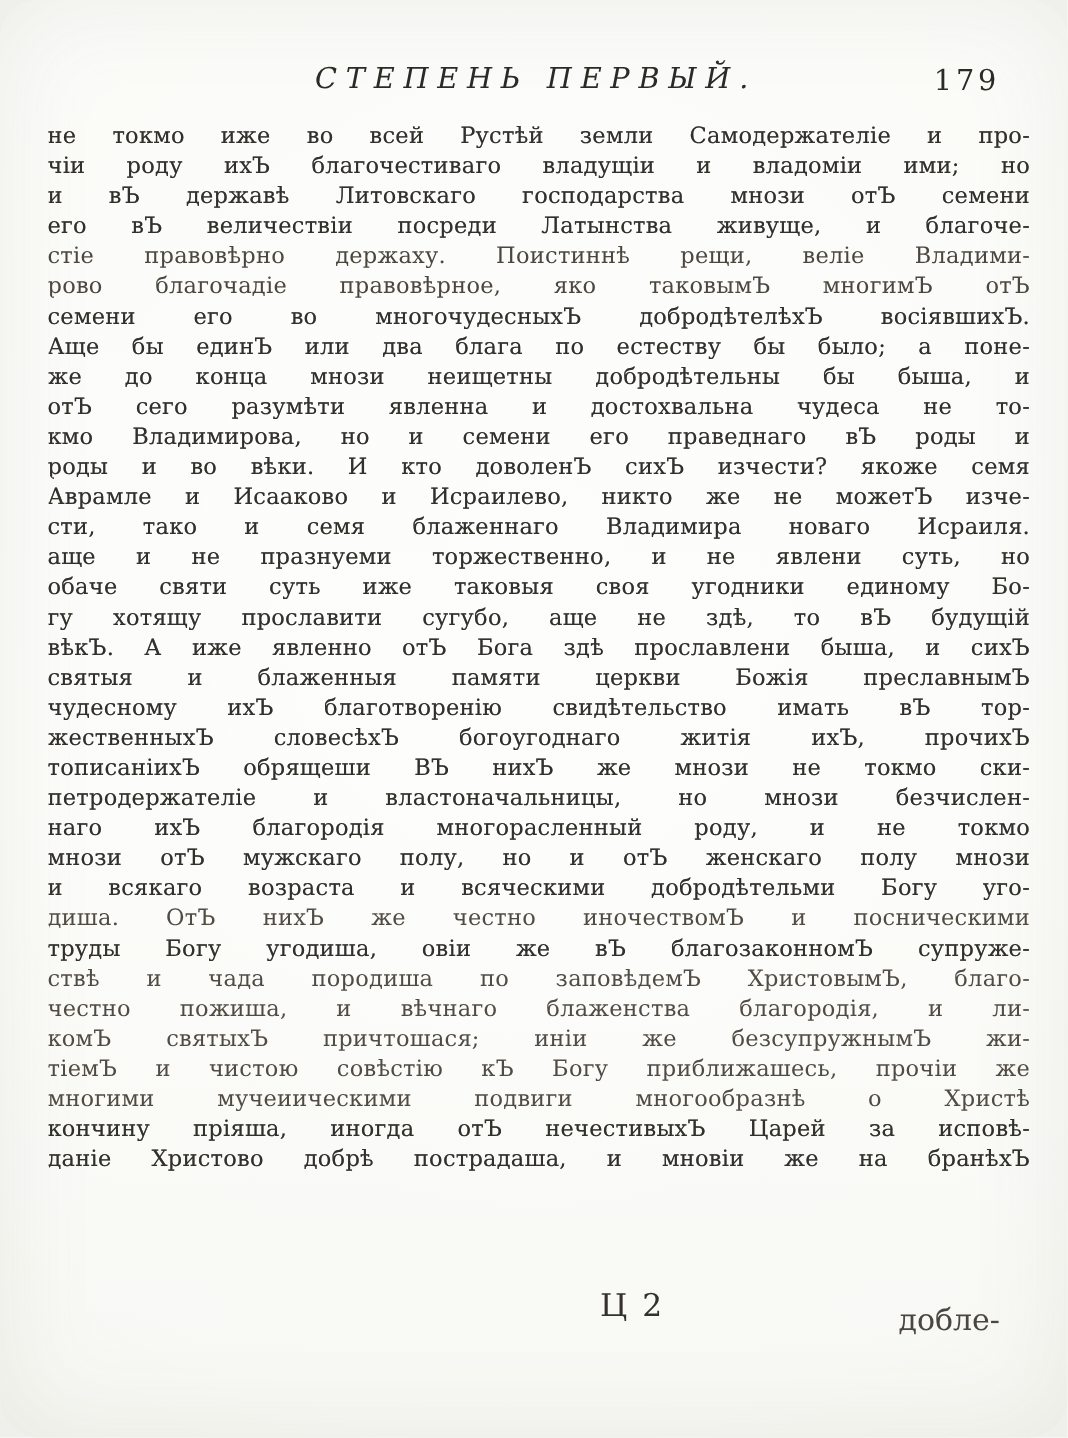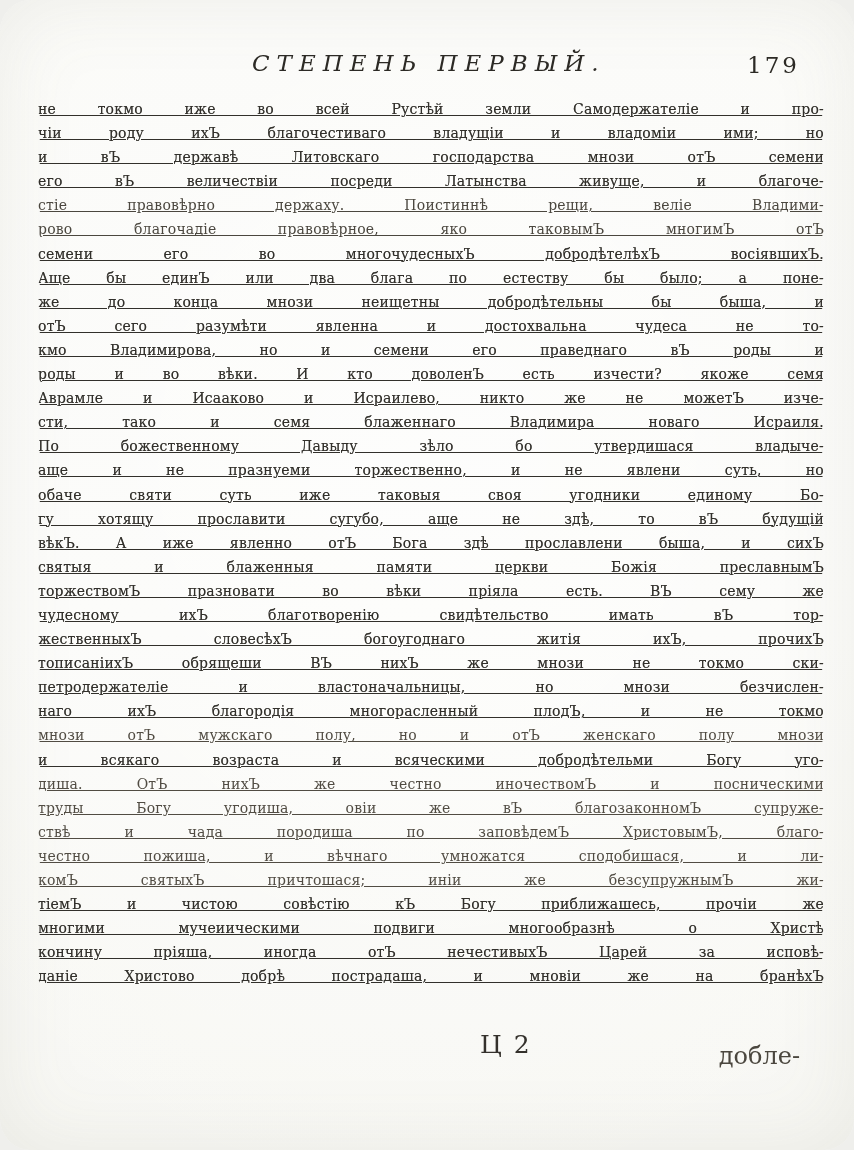--- a/index.html
+++ b/index.html
@@ -47,30 +47,29 @@
     letter-spacing: 3px;
     color: #2c2a25;
   }
   .body-block {
     position: absolute;
     top: 97px;
     left: 38px;
     width: 786px;
   }
   .line {
-    font-size: 14px;
+    font-size: 18px;
     line-height: 24.1px;
     height: 24.1px;
     text-align: justify;
     text-align-last: justify;
     white-space: nowrap;
     letter-spacing: 0.2px;
     text-shadow: 0 0 0.5px rgba(50,48,43,0.55);
     overflow: hidden;
-    text-decoration: underline;
   }
   
   .line:nth-child(5),  .line:nth-child(6)  { color: #4b473f; text-shadow: none; }
   .line:nth-child(27), .line:nth-child(29),
   .line:nth-child(30), .line:nth-child(31),
   .line:nth-child(32), .line:nth-child(33) { color: #514c43; text-shadow: none; }
   .line:nth-child(38), .line:nth-child(39) { color: #4b473f; text-shadow: none; }
   .footer {
     position: absolute;
     top: 1030px; left: 38px; right: 36px;
@@ -108,41 +107,39 @@
       <div class="line">чіи роду ихЪ благочестиваго владущіи и владоміи ими; но</div>
       <div class="line">и вЪ державѣ Литовскаго господарства мнози отЪ семени</div>
       <div class="line">его вЪ величествіи посреди Латынства живуще, и благоче-</div>
       <div class="line">стіе правовѣрно держаху. Поистиннѣ рещи, веліе Владими-</div>
       <div class="line">рово благочадіе правовѣрное, яко таковымЪ многимЪ отЪ</div>
       <div class="line">семени его во многочудесныхЪ добродѣтелѣхЪ восіявшихЪ.</div>
       <div class="line">Аще бы единЪ или два блага по естеству бы было; а поне-</div>
       <div class="line">же до конца мнози неищетны добродѣтельны бы быша, и</div>
       <div class="line">отЪ сего разумѣти явленна и достохвальна чудеса не то-</div>
       <div class="line">кмо Владимирова, но и семени его праведнаго вЪ роды и</div>
-      <div class="line">роды и во вѣки. И кто доволенЪ есть изчести? якоже семя</div>
+      <div class="line">роды и во вѣки. И кто доволенЪ сихЪ изчести? якоже семя</div>
       <div class="line">Аврамле и Исааково и Исраилево, никто же не можетЪ изче-</div>
       <div class="line">сти, тако и семя блаженнаго Владимира новаго Исраиля.</div>
-      <div class="line">По божественному Давыду зѣло бо утвердишася владыче-</div>
       <div class="line">аще и не празнуеми торжественно, и не явлени суть, но</div>
       <div class="line">обаче святи суть иже таковыя своя угодники единому Бо-</div>
       <div class="line">гу хотящу прославити сугубо, аще не здѣ, то вЪ будущій</div>
       <div class="line">вѣкЪ. А иже явленно отЪ Бога здѣ прославлени быша, и сихЪ</div>
       <div class="line">святыя и блаженныя памяти церкви Божія преславнымЪ</div>
-      <div class="line">торжествомЪ празновати во вѣки пріяла есть. ВЪ сему же</div>
       <div class="line">чудесному ихЪ благотворенію свидѣтельство имать вЪ тор-</div>
       <div class="line">жественныхЪ словесѣхЪ богоугоднаго житія ихЪ, прочихЪ</div>
       <div class="line">тописаніихЪ обрящеши ВЪ нихЪ же мнози не токмо ски-</div>
       <div class="line">петродержателіе и властоначальницы, но мнози безчислен-</div>
-      <div class="line">наго ихЪ благородія многорасленный плодЪ, и не токмо</div>
+      <div class="line">наго ихЪ благородія многорасленный роду, и не токмо</div>
       <div class="line">мнози отЪ мужскаго полу, но и отЪ женскаго полу мнози</div>
       <div class="line">и всякаго возраста и всяческими добродѣтельми Богу уго-</div>
       <div class="line">диша. ОтЪ нихЪ же честно иночествомЪ и посническими</div>
       <div class="line">труды Богу угодиша, овіи же вЪ благозаконномЪ супруже-</div>
       <div class="line">ствѣ и чада породиша по заповѣдемЪ ХристовымЪ, благо-</div>
-      <div class="line">честно пожиша, и вѣчнаго умножатся сподобишася, и ли-</div>
+      <div class="line">честно пожиша, и вѣчнаго блаженства благородія, и ли-</div>
       <div class="line">комЪ святыхЪ причтошася; иніи же безсупружнымЪ жи-</div>
       <div class="line">тіемЪ и чистою совѣстію кЪ Богу приближашесь, прочіи же</div>
       <div class="line">многими мучеиическими подвиги многообразнѣ о Христѣ</div>
       <div class="line">кончину пріяша, иногда отЪ нечестивыхЪ Царей за исповѣ-</div>
       <div class="line">даніе Христово добрѣ пострадаша, и мновіи же на бранѣхЪ</div>
     </div>
 
   <div class="footer">
     <div class="signature">Ц 2</div>
     <div class="catchword">добле-</div>

